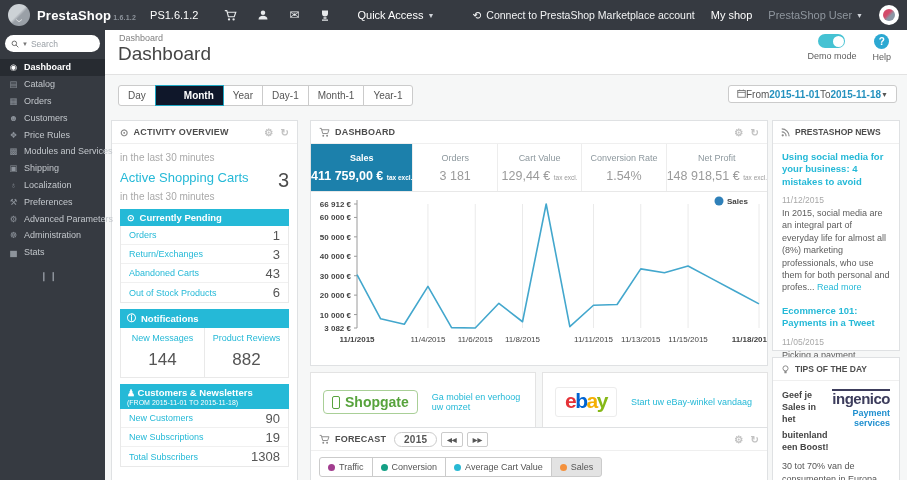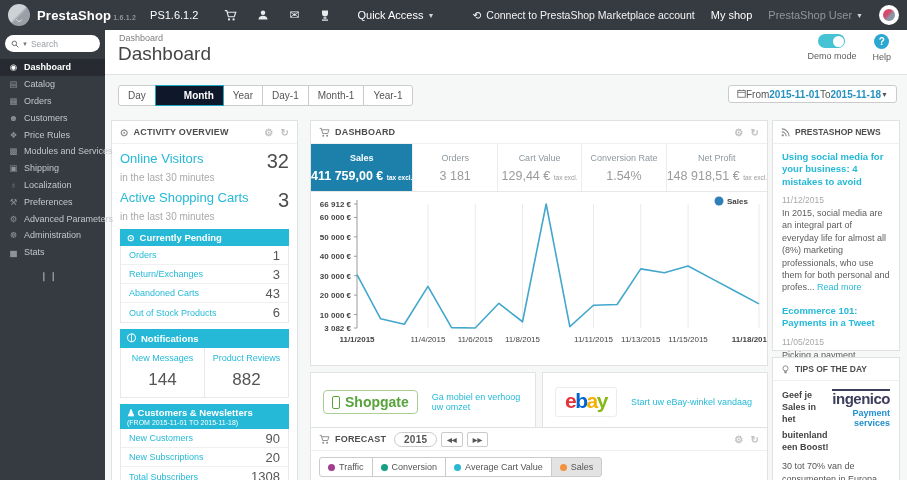--- a/index.html
+++ b/index.html
@@ -302,24 +302,20 @@
   <div class="panel" style="left:111px; top:120px; width:187px; height:372px;">
     <div class="panel-h">
       <span class="ph-icon">⊙</span>
       <span>ACTIVITY OVERVIEW</span>
       <span class="ph-actions">
           <span>⚙</span>
           <span>↻</span>
         </span>
     </div>
     <div class="act-body">
-      <div class="big-link">
-          <a>Online Visitors</a>
-          <span class="bval">32</span>
-        </div>
       <div class="subnote">in the last 30 minutes</div>
       <div class="big-link">
           <a>Active Shopping Carts</a>
           <span class="bval">3</span>
         </div>
       <div class="subnote">in the last 30 minutes</div>
 
       <div class="blue-bar">
           <span class="bic">⊙</span>
           <span>Currently Pending</span>
@@ -362,21 +358,21 @@
         <span><span class="bic">♟ </span><span>Customers &amp; Newsletters</span></span>
         <span class="rng">(FROM 2015-11-01 TO 2015-11-18)</span>
       </div>
       <div class="rowsbox">
         <div class="arow">
             <a>New Customers</a>
             <span class="aval">90</span>
           </div>
         <div class="arow">
             <a>New Subscriptions</a>
-            <span class="aval">20</span>
+            <span class="aval">19</span>
           </div>
         <div class="arow">
             <a>Total Subscribers</a>
             <span class="aval">1308</span>
           </div>
       </div>
 
     </div>
   </div>
 

